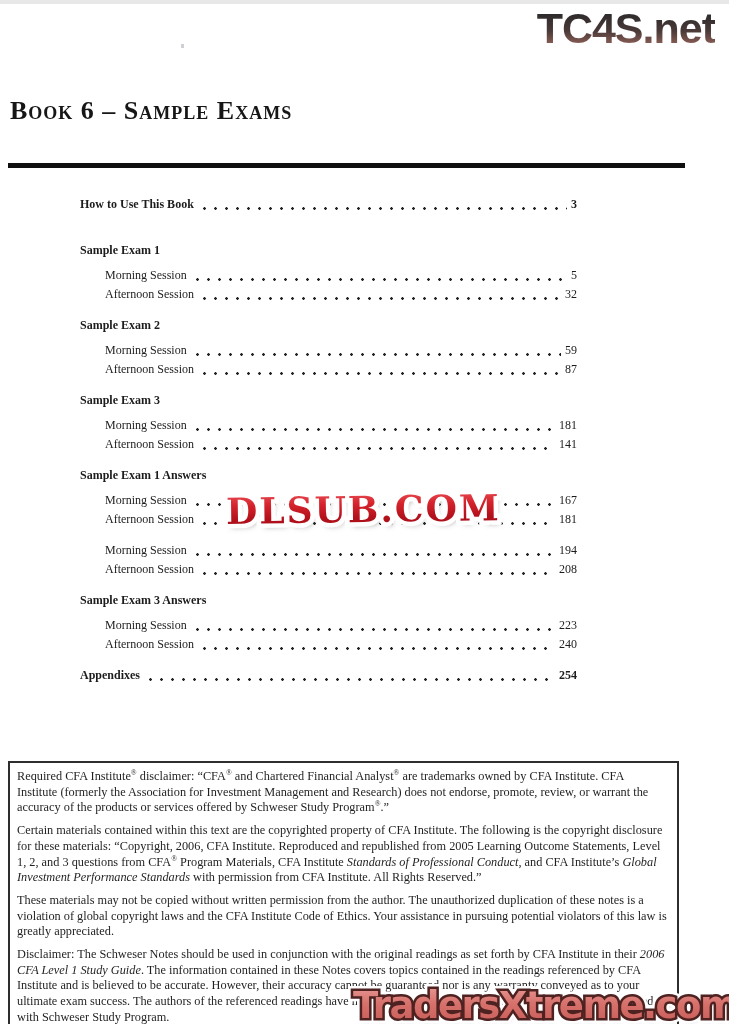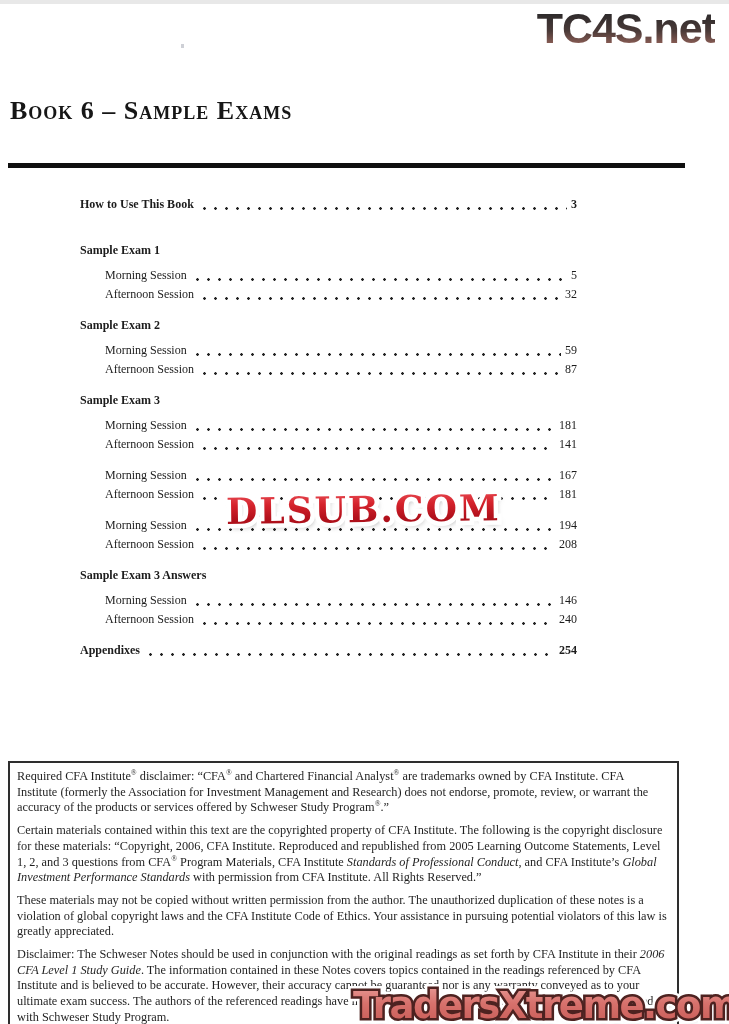--- a/index.html
+++ b/index.html
@@ -159,20 +159,23 @@
       <span class="toc-label">Morning Session</span>
       <span class="toc-dots"></span>
       <span class="toc-page">181</span>
     </div>
     <div class="toc-row sub mb-sublast">
       <span class="toc-label">Afternoon Session</span>
       <span class="toc-dots"></span>
       <span class="toc-page">141</span>
     </div>
 
+    <div class="toc-row bold mb-head">
+      <span class="toc-label">Sample Exam 1 Answers</span>
+    </div>
     <div class="toc-row sub mb-sub">
       <span class="toc-label">Morning Session</span>
       <span class="toc-dots"></span>
       <span class="toc-page">167</span>
     </div>
     <div class="toc-row sub mb-sublast">
       <span class="toc-label">Afternoon Session</span>
       <span class="toc-dots"></span>
       <span class="toc-page">181</span>
     </div>
@@ -187,21 +190,21 @@
       <span class="toc-dots"></span>
       <span class="toc-page">208</span>
     </div>
 
     <div class="toc-row bold mb-head">
       <span class="toc-label">Sample Exam 3 Answers</span>
     </div>
     <div class="toc-row sub mb-sub">
       <span class="toc-label">Morning Session</span>
       <span class="toc-dots"></span>
-      <span class="toc-page">146</span>
+      <span class="toc-page">223</span>
     </div>
     <div class="toc-row sub mb-sublast">
       <span class="toc-label">Afternoon Session</span>
       <span class="toc-dots"></span>
       <span class="toc-page">240</span>
     </div>
 
     <div class="toc-row bold mt-append">
       <span class="toc-label">Appendixes</span>
       <span class="toc-dots"></span>

